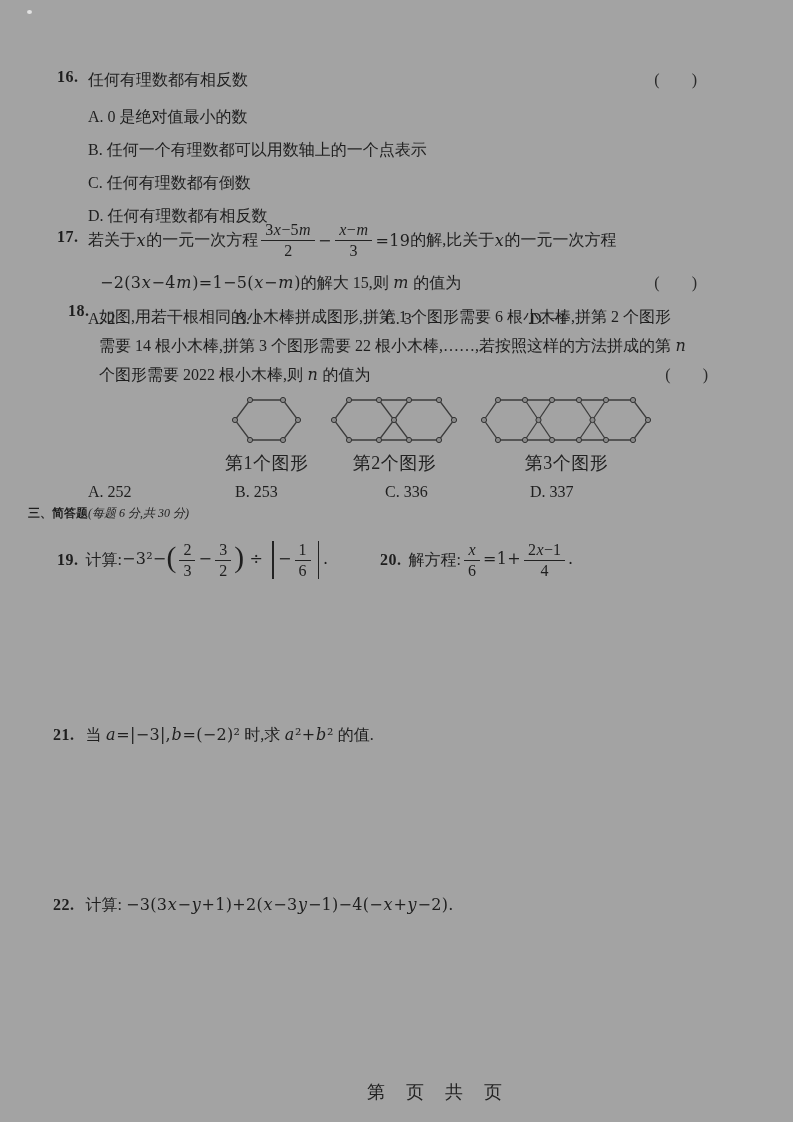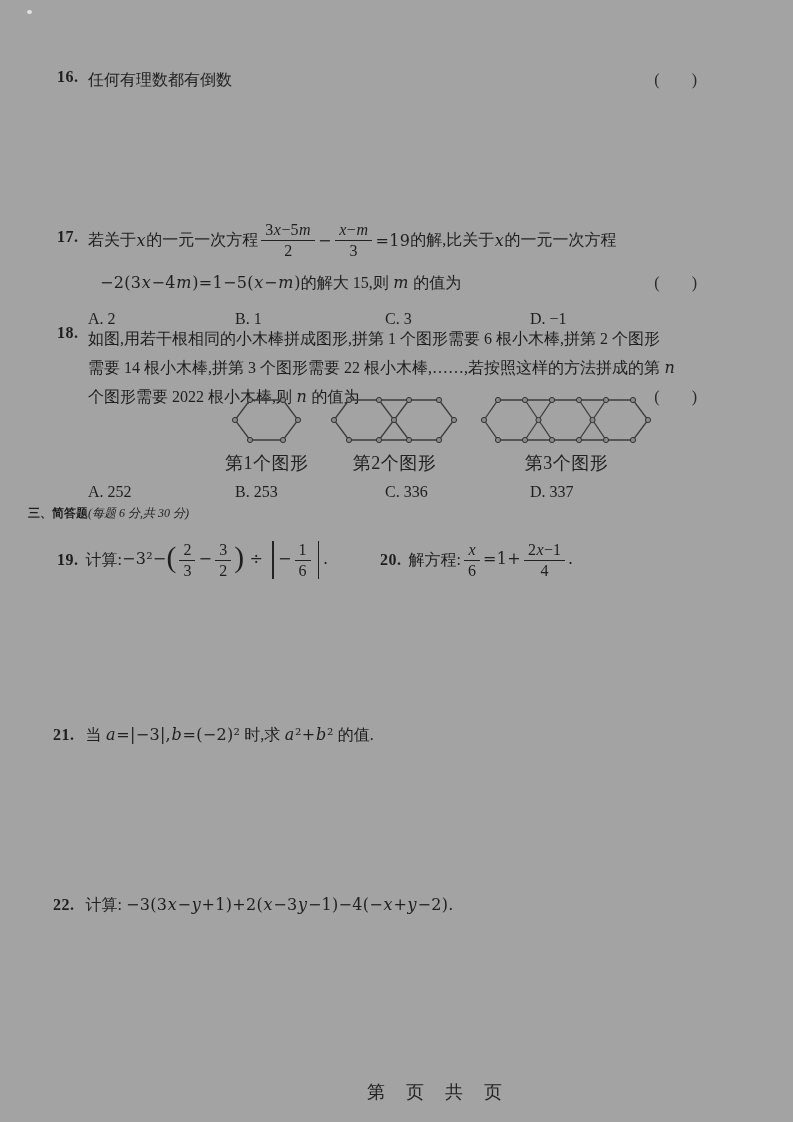--- a/index.html
+++ b/index.html
@@ -47,23 +47,29 @@
 <body>
 
 <div class="page">
 
   <div class="artifact"></div>
 
   <section class="qblock" style="top:68px;">
     <div class="para">
       <span class="qnum">16.</span>
       <div class="titleline">
-        <span>任何有理数都有倒数</span>
+        <span>任何有理数都有相反数</span>
         <span class="bracket">(        )</span>
       </div>
+    </div>
+    <div class="para vopts" style="margin-top:8px;">
+      <div class="pline">A. 0 是绝对值最小的数</div>
+      <div class="pline">B. 任何一个有理数都可以用数轴上的一个点表示</div>
+      <div class="pline">C. 任何有理数都有倒数</div>
+      <div class="pline">D. 任何有理数都有相反数</div>
     </div>
   </section>
 
   <section class="qblock" style="top:216px;">
     <div class="para">
       <span class="qnum" style="top:12px;">17.</span>
       <div class="mathline">
           <span>若关于 </span>
           <span class="mrun"><span class="mvar">x</span></span>
           <span> 的一元一次方程</span>
@@ -87,21 +93,21 @@
       </div>
     </div>
     <div class="opts" style="margin-top:8px;">
       <span>A. 2</span>
       <span>B. 1</span>
       <span>C. 3</span>
       <span>D. −1</span>
     </div>
   </section>
 
-  <section class="qblock" style="top:324px;">
+  <section class="qblock" style="top:302px;margin-left:11px;">
     <div class="para">
       <span class="qnum">18.</span>
       <div class="pline">如图,用若干根相同的小木棒拼成图形,拼第 1 个图形需要 6 根小木棒,拼第 2 个图形</div>
       <div class="pline"><span>需要 14 根小木棒,拼第 3 个图形需要 22 根小木棒,……,若按照这样的方法拼成的第 </span><span class="mrun"><span class="mvar">n</span></span></div>
       <div class="pline">
         <span><span>个图形需要 2022 根小木棒,则 </span><span class="mrun"><span class="mvar">n</span></span><span> 的值为</span></span>
         <span class="bracket">(        )</span>
       </div>
     </div>
   </section>

